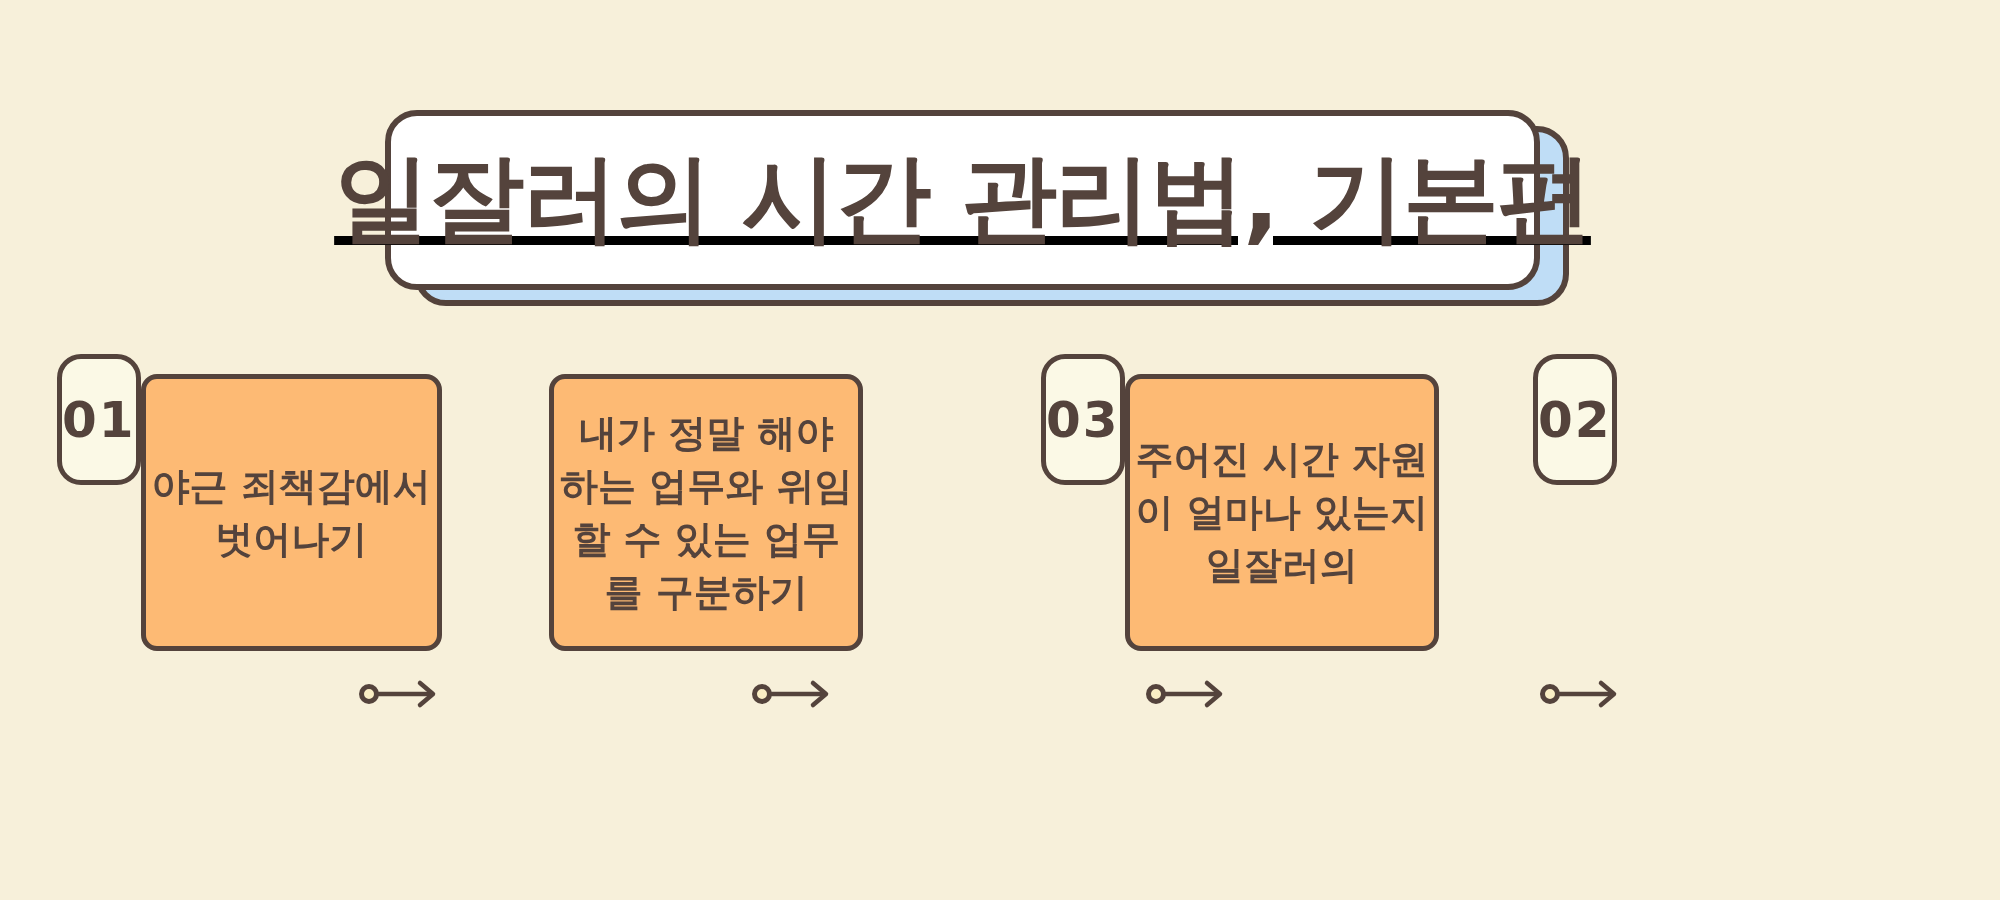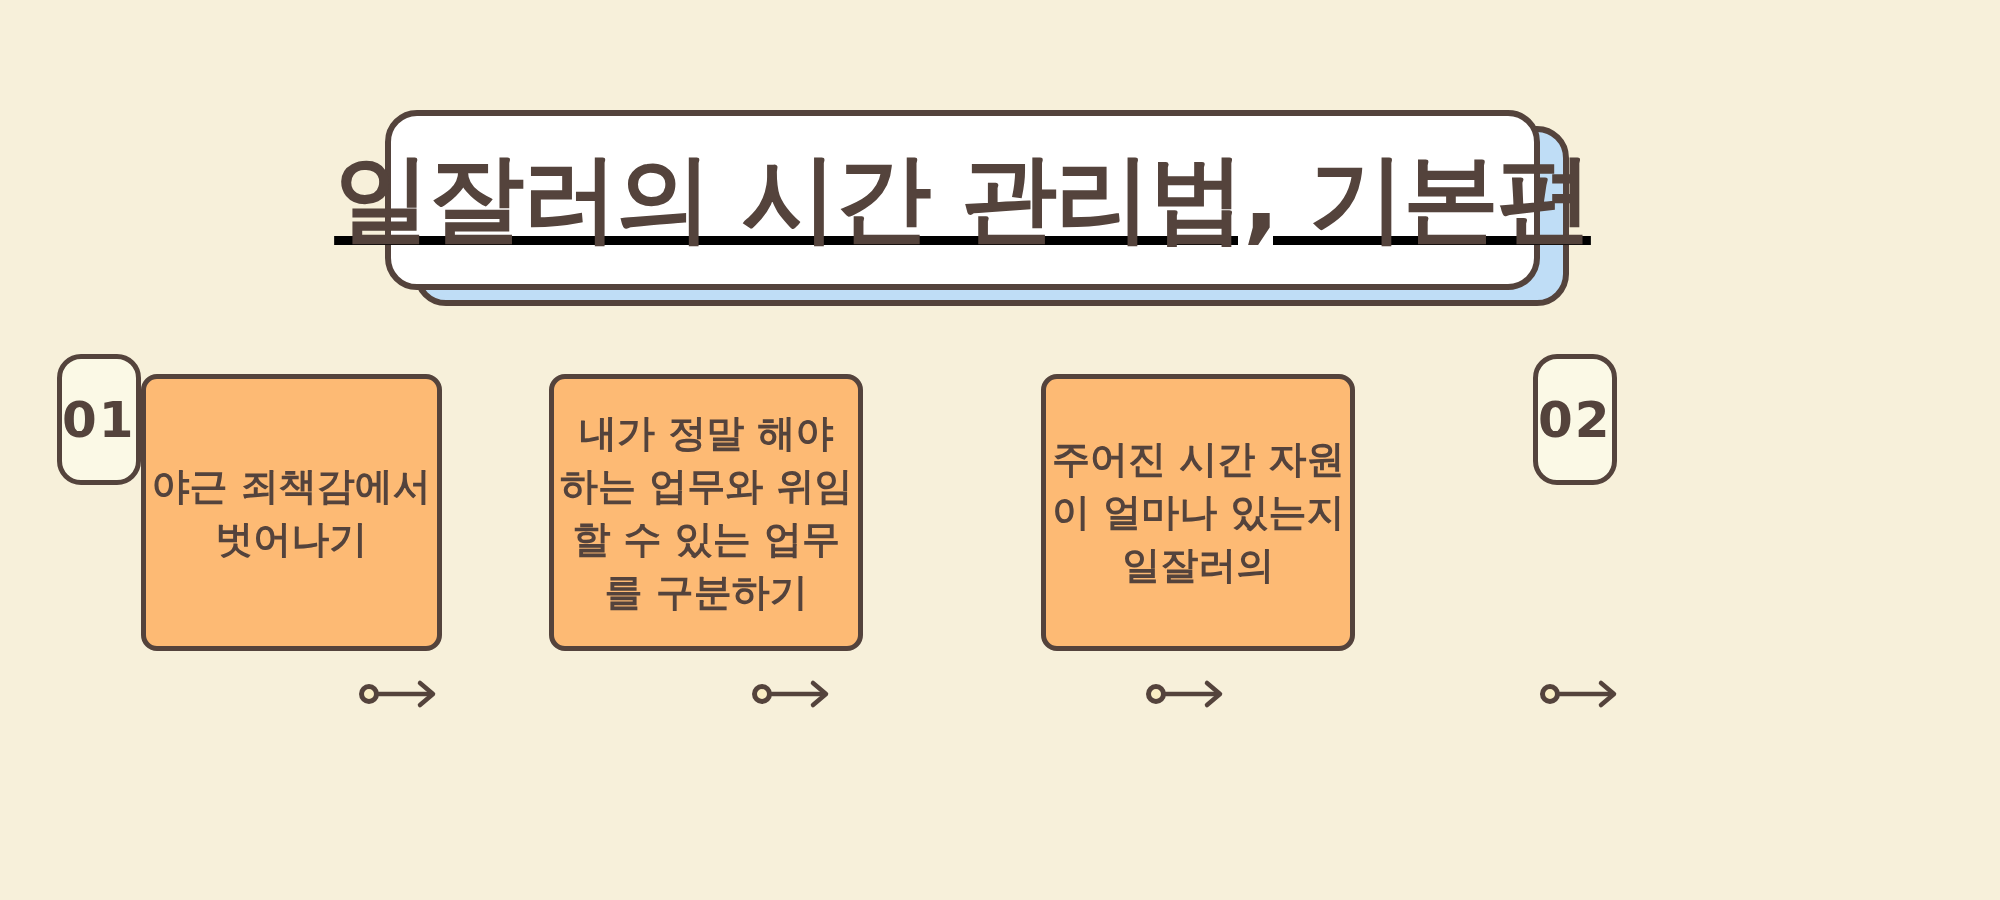--- a/index.html
+++ b/index.html
@@ -129,20 +129,23 @@
     <div class="step">
       <div class="body-box">
         <p class="body-text">내가 정말 해야
 하는 업무와 위임
 할 수 있는 업무
 를 구분하기</p>
       </div>
     </div>
 
     <div class="step">
+      <div class="num-box">
+        <span class="num-text">03</span>
+      </div>
       <div class="body-box">
         <p class="body-text">주어진 시간 자원
 이 얼마나 있는지
 일잘러의</p>
       </div>
     </div>
 
     <div class="step">
       <div class="num-box">
         <span class="num-text">02</span>

